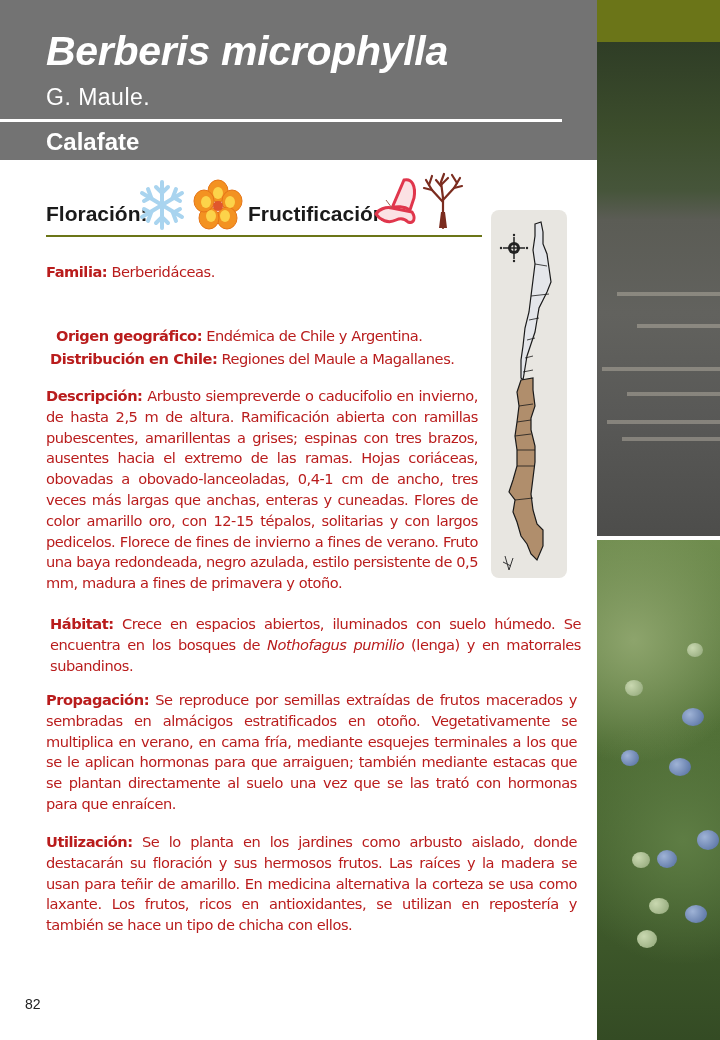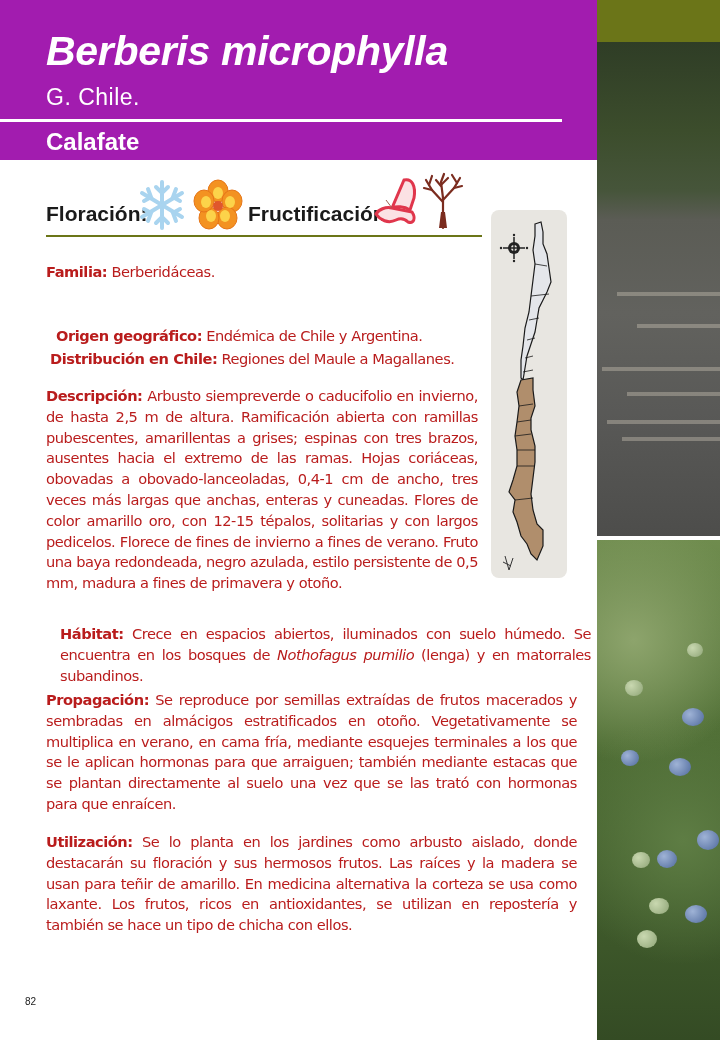--- a/index.html
+++ b/index.html
@@ -4,21 +4,21 @@
 <style>
   html, body { margin: 0; padding: 0; }
   body {
     width: 720px; height: 1040px; position: relative; overflow: hidden;
     background: #ffffff; font-family: "DejaVu Sans", sans-serif; color: #1a1a1a;
   }
   .header-band {
     position: absolute; left: 0; top: 0; width: 720px; height: 42px; background: #6b7518;
   }
   .header-main {
-    position: absolute; left: 0; top: 0; width: 597px; height: 160px; background: #a21caf;
+    position: absolute; left: 0; top: 0; width: 597px; height: 160px; background: #737373;
   }
   .sci-name {
     position: absolute; left: 46px; top: 28px; margin: 0;
     font-family: "Liberation Sans", sans-serif; font-style: italic; font-weight: bold;
     font-size: 41px; color: #ffffff; letter-spacing: -0.3px; white-space: nowrap;
   }
   .author {
     position: absolute; left: 46px; top: 84px; font-family: "Liberation Sans", sans-serif;
     font-size: 23px; color: #ffffff; letter-spacing: 0.5px;
   }
@@ -69,31 +69,31 @@
 
   .text-block {
     position: absolute; left: 46px; font-size: 14.6px; line-height: 20.8px;
     text-align: justify; color: #b91c1c; font-family: "DejaVu Sans", sans-serif;
     letter-spacing: -0.45px;
   }
   .text-block b { font-weight: bold; }
   .text-block i { font-style: italic; }
 
   .page-number {
-    position: absolute; left: 25px; top: 996px; font-size: 10px; color: #222;
+    position: absolute; left: 25px; top: 996px; font-size: 14px; color: #222;
     font-family: "Liberation Sans", sans-serif;
   }
 </style>
 </head>
 <body>
 
 <div class="header-band"></div>
 <div class="header-main">
   <h1 class="sci-name">Berberis microphylla</h1>
-  <div class="author">G. Chile.</div>
+  <div class="author">G. Maule.</div>
   <div class="header-rule"></div>
   <div class="common-name">Calafate</div>
 </div>
 
 <div class="photo-road">
   <div class="stripe" style="top:250px;left:20px;width:103px"></div>
   <div class="stripe" style="top:282px;left:40px;width:83px"></div>
   <div class="stripe" style="top:325px;left:5px;width:118px"></div>
   <div class="stripe" style="top:350px;left:30px;width:93px"></div>
   <div class="stripe" style="top:378px;left:10px;width:113px"></div>
@@ -190,19 +190,19 @@
 </div>
 
 <p class="text-block" style="top:262px;width:436px;margin:0"><b>Familia:</b><span> Berberidáceas.</span></p>
 
 <p class="text-block" style="top:316px;width:436px;margin:10px"><b>Origen geográfico:</b><span> Endémica de Chile y Argentina.</span></p>
 
 <p class="text-block" style="top:345px;width:436px;margin:4px"><b>Distribución en Chile:</b><span> Regiones del Maule a Magallanes.</span></p>
 
 <p class="text-block" style="top:386px;width:432px;margin:0"><b>Descripción:</b><span> Arbusto siempreverde o caducifolio en invierno, de hasta 2,5 m de altura. Ramificación abierta con ramillas pubescentes, amarillentas a grises; espinas con tres brazos, ausentes hacia el extremo de las ramas. Hojas coriáceas, obovadas a obovado-lanceoladas, 0,4-1 cm de ancho, tres veces más largas que anchas, enteras y cuneadas. Flores de color amarillo oro, con 12-15 tépalos, solitarias y con largos pedicelos. Florece de fines de invierno a fines de verano. Fruto una baya redondeada, negro azulada, estilo persistente de 0,5 mm, madura a fines de primavera y otoño.</span></p>
 
-<p class="text-block" style="top:610px;width:531px;margin:14px"><b>Hábitat:</b><span> Crece en espacios abiertos, iluminados con suelo húmedo. Se encuentra en los bosques de </span><i>Nothofagus pumilio</i><span> (lenga) y en matorrales subandinos.</span></p>
+<p class="text-block" style="top:610px;width:531px;margin:4px"><b>Hábitat:</b><span> Crece en espacios abiertos, iluminados con suelo húmedo. Se encuentra en los bosques de </span><i>Nothofagus pumilio</i><span> (lenga) y en matorrales subandinos.</span></p>
 
 <p class="text-block" style="top:690px;width:531px;margin:0"><b>Propagación:</b><span> Se reproduce por semillas extraídas de frutos macerados y sembradas en almácigos estratificados en otoño. Vegetativamente se multiplica en verano, en cama fría, mediante esquejes terminales a los que se le aplican hormonas para que arraiguen; también mediante estacas que se plantan directamente al suelo una vez que se las trató con hormonas para que enraícen.</span></p>
 
 <p class="text-block" style="top:832px;width:531px;margin:0"><b>Utilización:</b><span> Se lo planta en los jardines como arbusto aislado, donde destacarán su floración y sus hermosos frutos. Las raíces y la madera se usan para teñir de amarillo. En medicina alternativa la corteza se usa como laxante. Los frutos, ricos en antioxidantes, se utilizan en repostería y también se hace un tipo de chicha con ellos.</span></p>
 
 <div class="page-number">82</div>
 
 </body></html>

